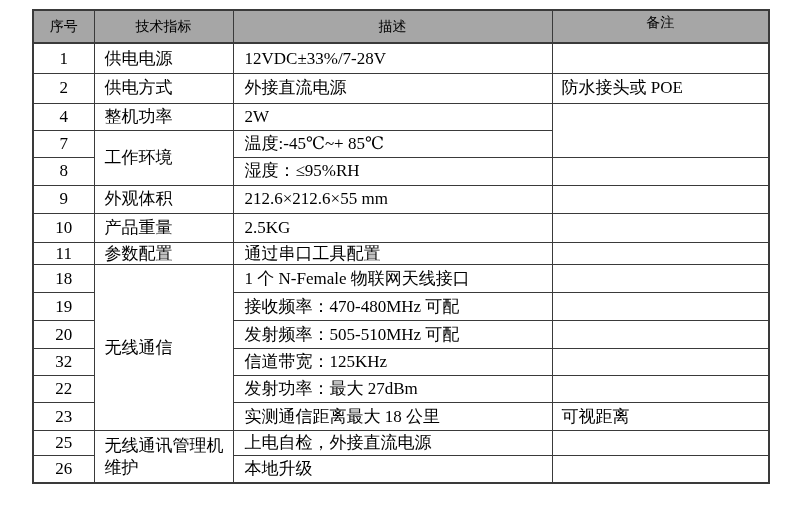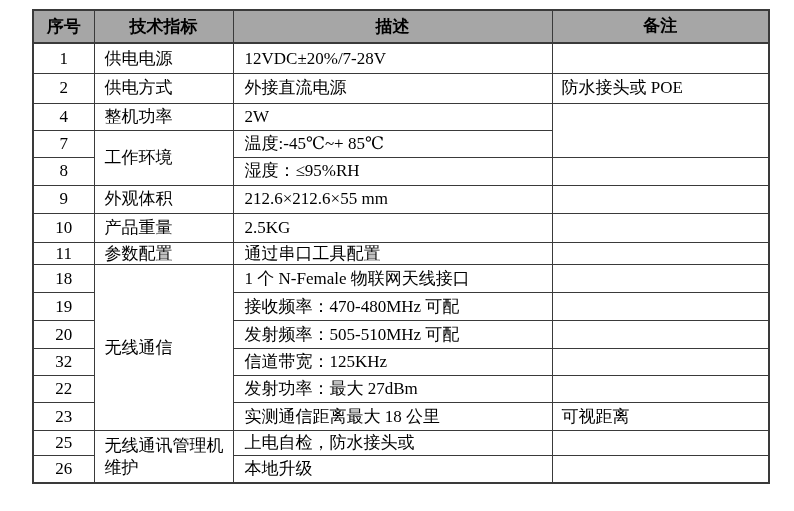--- a/index.html
+++ b/index.html
@@ -24,22 +24,22 @@
   }
   .spec th,.spec td{
     border:1px solid var(--border-color);
     overflow:hidden;
     padding:0;
     vertical-align:middle;
   }
   .spec thead th{
     background:var(--header-bg);
     font-family:"Liberation Sans","DejaVu Sans",sans-serif;
-    font-weight:700;
-    font-size:17px;
+    font-weight:400;
+    font-size:14px;
     text-align:center;
     border-bottom-width:2px;
   }
   .spec thead th.remark-h{
     vertical-align:top;
     padding-top:3px;
     text-align:center;
   }
   .spec td{
     font-size:17px;
@@ -66,21 +66,21 @@
       <th>序号</th>
       <th>技术指标</th>
       <th>描述</th>
       <th class="remark-h">备注</th>
     </tr>
   </thead>
   <tbody>
     <tr style="height:30px">
       <td class="seq">1</td>
       <td class="ind">供电电源</td>
-      <td class="desc">12VDC±20%/7-28V</td>
+      <td class="desc">12VDC±33%/7-28V</td>
       <td class="rem"></td>
     </tr>
     <tr style="height:30px">
       <td class="seq">2</td>
       <td class="ind">供电方式</td>
       <td class="desc">外接直流电源</td>
       <td class="rem">防水接头或 POE</td>
     </tr>
     <tr style="height:27px">
       <td class="seq">4</td>
@@ -143,21 +143,21 @@
       <td class="rem"></td>
     </tr>
     <tr style="height:28px">
       <td class="seq">23</td>
       <td class="desc">实测通信距离最大 18 公里</td>
       <td class="rem">可视距离</td>
     </tr>
     <tr style="height:25px">
       <td class="seq">25</td>
       <td class="ind-wrap" rowspan="2">无线通讯管理机维护</td>
-      <td class="desc">上电自检，防水接头或</td>
+      <td class="desc">上电自检，外接直流电源</td>
       <td class="rem"></td>
     </tr>
     <tr style="height:28px">
       <td class="seq">26</td>
       <td class="desc">本地升级</td>
       <td class="rem"></td>
     </tr>
   </tbody>
 </table>
 

